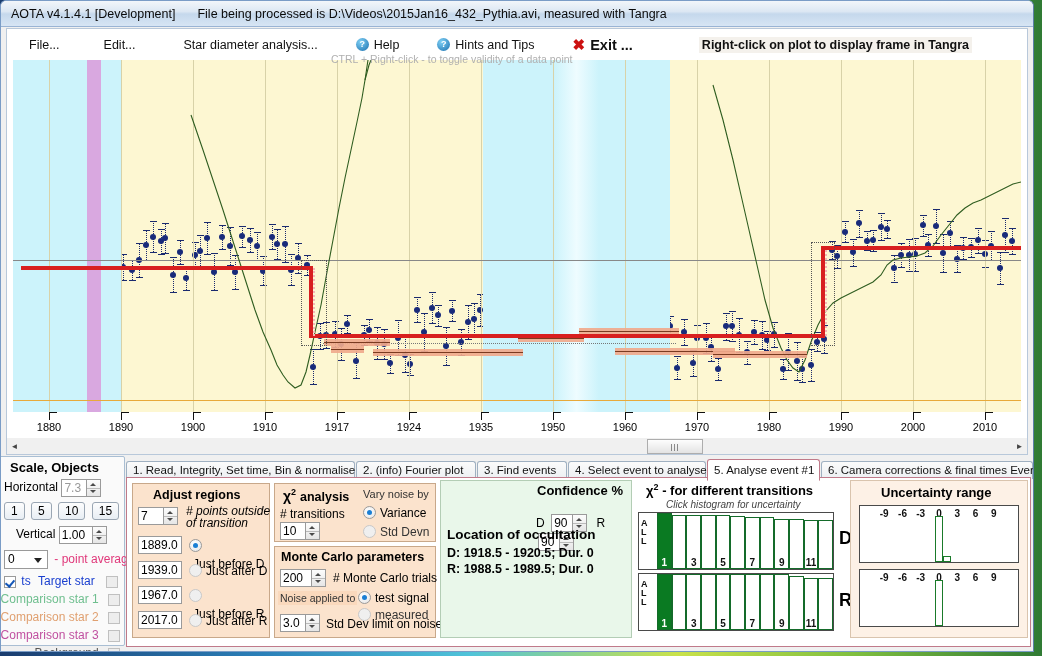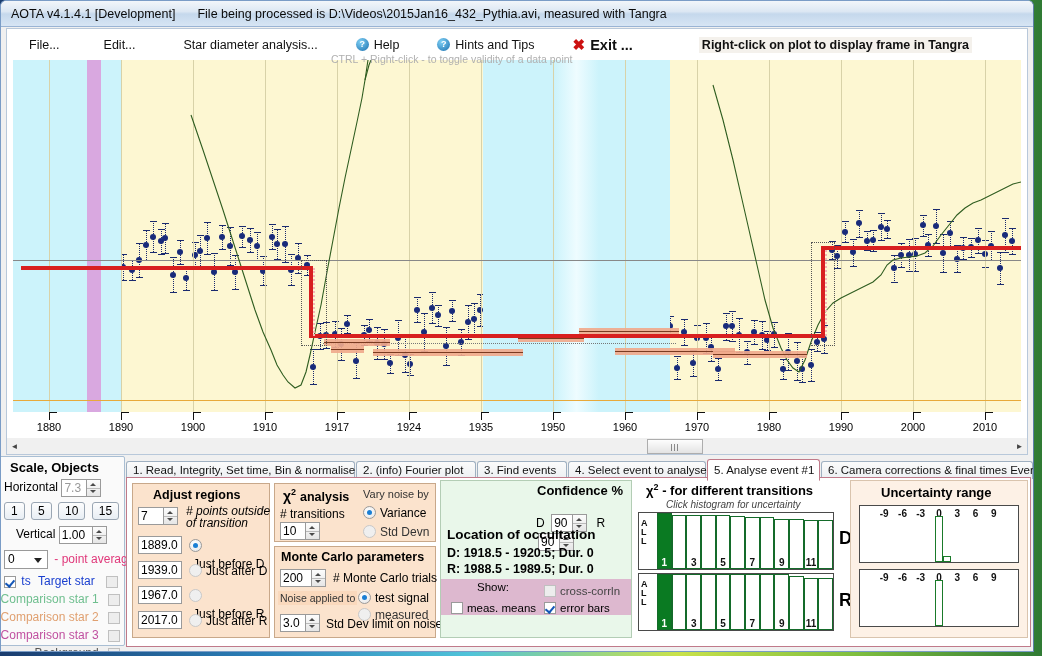--- a/index.html
+++ b/index.html
@@ -1040,26 +1040,20 @@
         <div style="position:absolute;left:95px;top:32px;">
           <span class="lbl">D</span>
           <span class="numbox" style="width:22px;margin-left:2px">90</span><span class="spin"><i></i></span>
           <span class="lbl" style="margin-left:5px">R</span>
           <span class="numbox" style="width:22px;margin-left:2px">90</span><span class="spin"><i></i></span>
         </div>
         <div style="position:absolute;left:6px;top:46px;font-size:13.5px;font-weight:bold;">Location of occultation</div>
         <div style="position:absolute;left:6px;top:65px;font-size:12.5px;font-weight:bold;">D: 1918.5 - 1920.5; Dur. 0</div>
         <div style="position:absolute;left:6px;top:81px;font-size:12.5px;font-weight:bold;">R: 1988.5 - 1989.5; Dur. 0</div>
 
-        <div style="position:absolute;left:0px;top:98px;width:190px;height:36px;background:#ddb8cf;">
-          <div style="position:absolute;left:36px;top:2px;font-size:11.5px;">Show:</div>
-          <div style="position:absolute;left:103px;top:2px;"><span class="cbx dim"></span><span style="font-size:11.5px;margin-left:4px;color:#444">cross-corrln</span></div>
-          <div style="position:absolute;left:10px;top:19px;"><span class="cbx"></span><span style="font-size:11.5px;margin-left:4px;">meas. means</span></div>
-          <div style="position:absolute;left:103px;top:19px;"><span class="cbx on"></span><span style="font-size:11.5px;margin-left:4px;">error bars</span></div>
-        </div>
 
       </div>
 
       <div class="group" style="left:509px;top:2px;width:210px;height:158px;background:#ffffff;">
         <div class="gtitle" style="left:10px;top:2px;font-size:13px;">
           <span>χ</span><sup style="font-size:9px">2</sup>
           <span>- for different transitions</span>
         </div>
         <div style="position:absolute;left:30px;top:19px;font-size:10px;font-style:italic;color:#444;">Click histogram for uncertainty</div>
 

